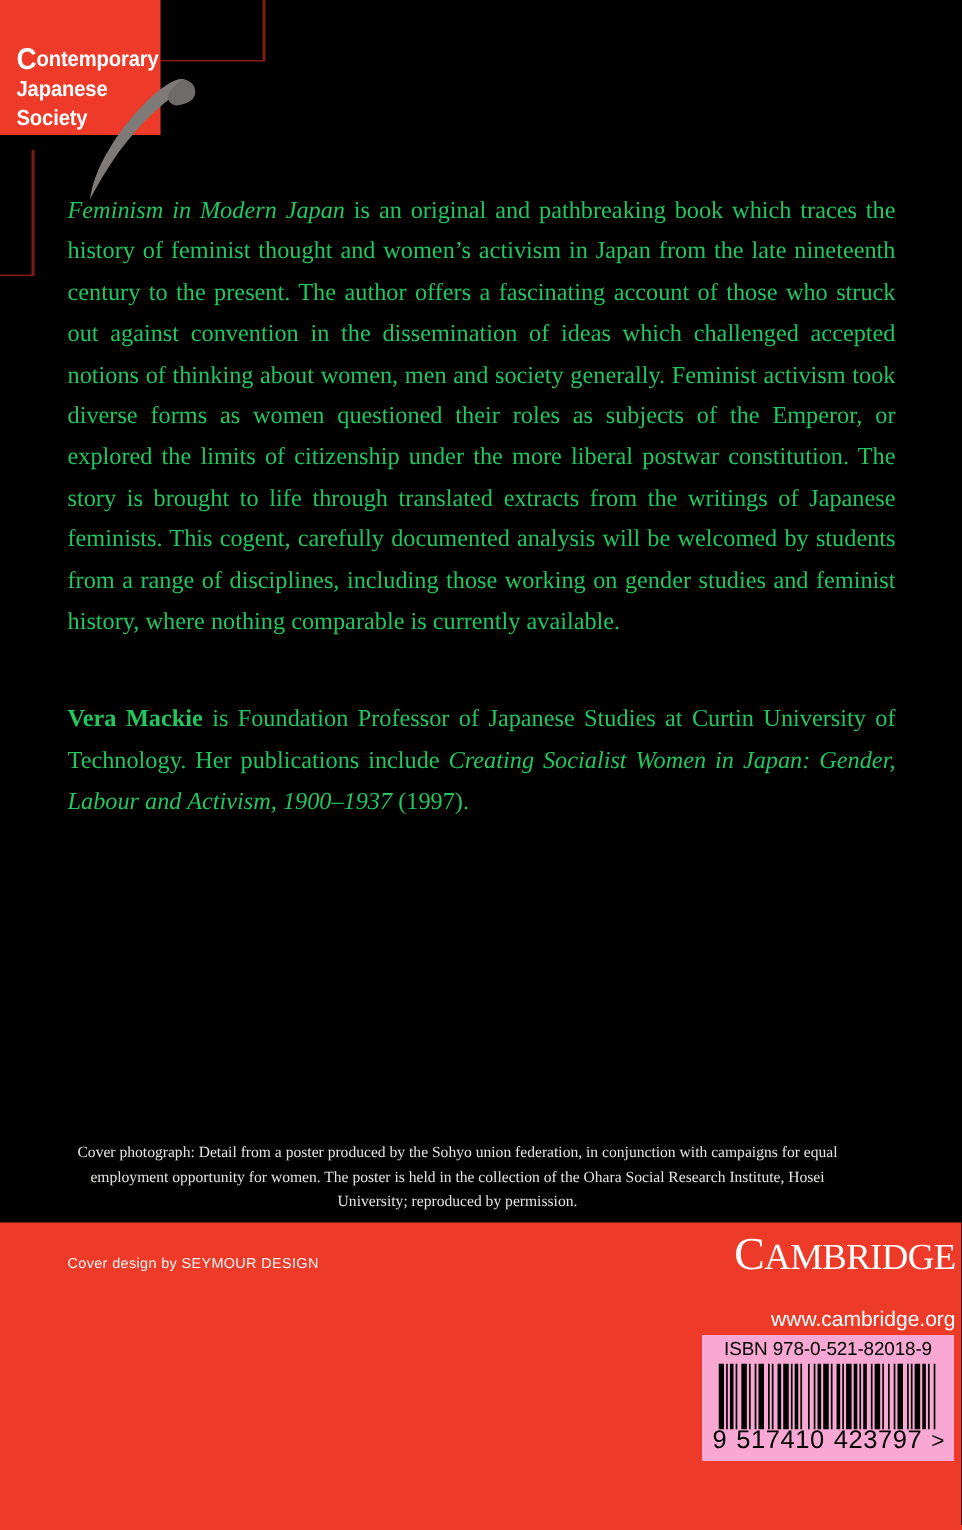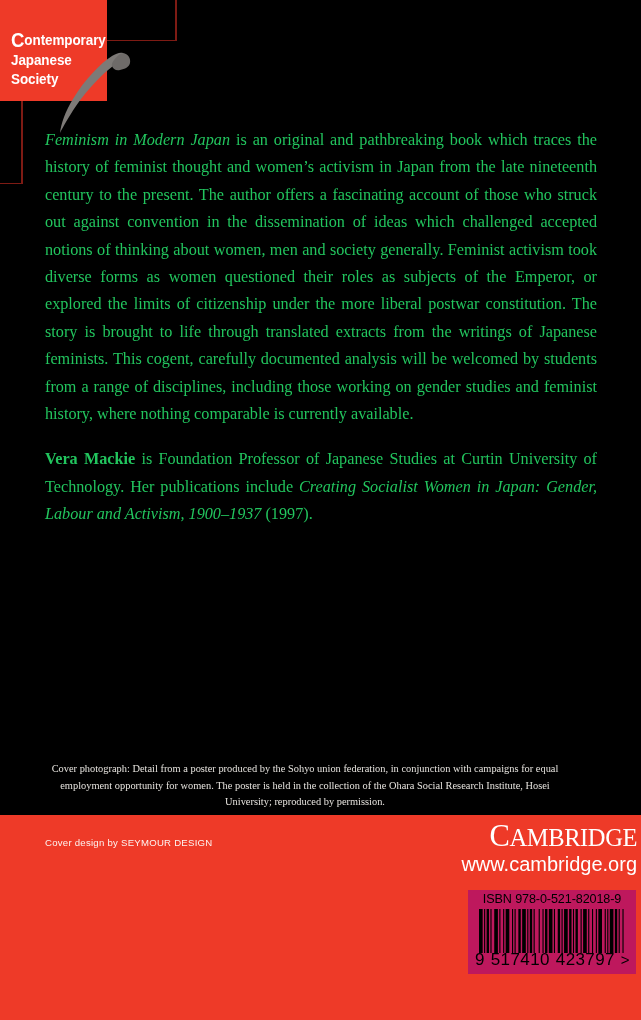--- a/index.html
+++ b/index.html
@@ -20,21 +20,21 @@
     background: #000000;
     overflow: hidden;
   }
 
   
   #series-logo {
     position: absolute;
     left: 0;
     top: 0;
     width: 107px;
-    height: 101px;
+    height: 90px;
     background: #EE3A28;
     z-index: 5;
   }
   #series-logo .series-lines {
     position: absolute;
     left: 11px;
     top: 31px;
     width: 92px;
   }
   #series-logo .series-line {
@@ -87,21 +87,21 @@
   #blurb p {
     margin: 0;
     color: #22c55e;
     font-family: "Liberation Serif", serif;
     font-size: 16.2px;
     line-height: 27.4px;
     text-align: justify;
     text-justify: inter-word;
   }
   #blurb p.bio {
-    margin-top: 18px;
+    margin-top: 38px;
   }
   .it { font-style: italic; }
   .bd { font-weight: 700; }
 
   
   #photo-credit {
     position: absolute;
     left: 45px;
     top: 761px;
     width: 520px;
@@ -160,34 +160,34 @@
     line-height: 22px;
     letter-spacing: 0.2px;
     margin-top: 1px;
     white-space: nowrap;
   }
   #publisher .cup-sub .small-caps {
     font-size: 15.6px;
   }
   #publisher .cup-url {
     font-family: "Liberation Sans", sans-serif;
-    font-size: 20px;
+    font-size: 14px;
     line-height: 18px;
-    margin-top: 2px;
+    margin-top: 16px;
     white-space: nowrap;
   }
 
   
   #barcode-box {
     position: absolute;
     left: 468px;
     top: 890px;
     width: 168px;
     height: 84px;
-    background: #be185d;
+    background: #f9a8d4;
     z-index: 9;
   }
   #barcode-isbn {
     position: absolute;
     left: 0;
     top: 2px;
     width: 168px;
     text-align: center;
     color: #000;
     font-family: "Liberation Sans", sans-serif;

